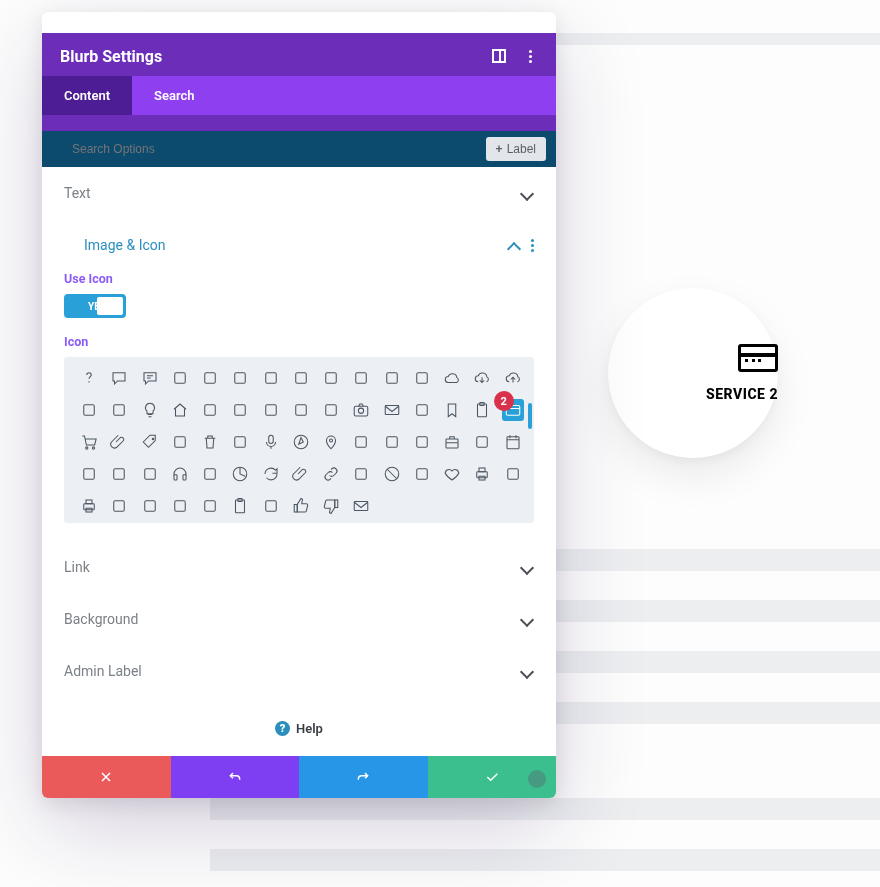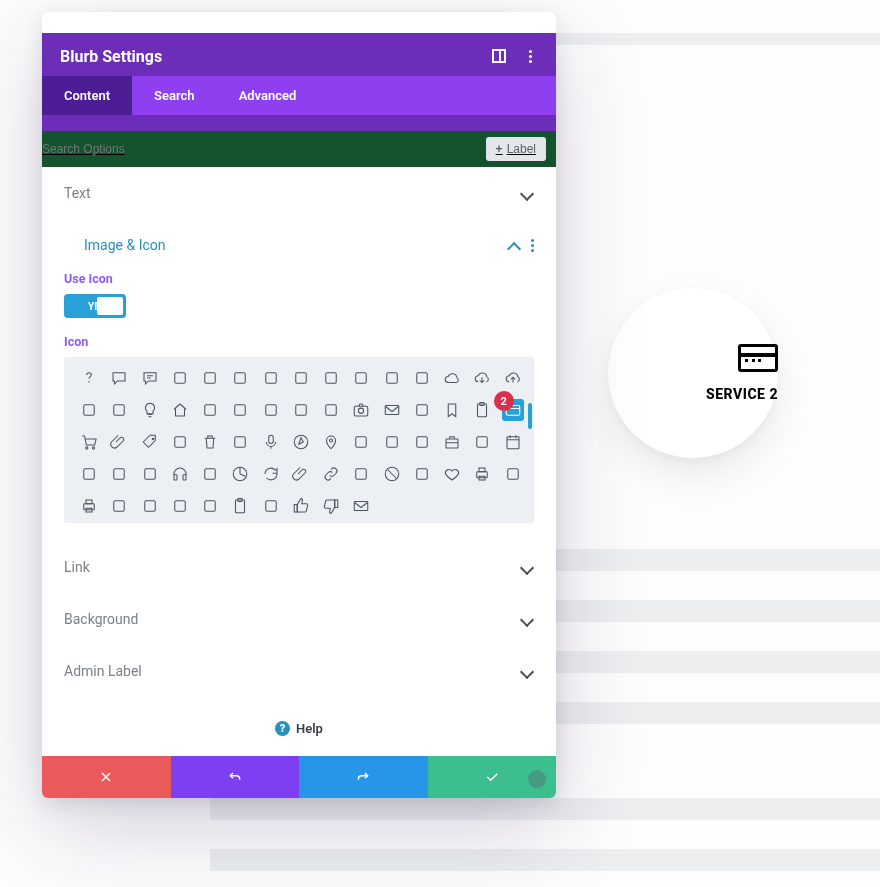--- a/index.html
+++ b/index.html
@@ -75,25 +75,24 @@
   .tab {
     padding: 12px 22px;
     color: #fff;
     font-size: 13px;
     font-weight: 600;
     cursor: pointer;
   }
   .tab.active { background:#4c1d95; }
 
   .search-bar {
-    background: #14532d;
+    background: #0c4a6e;
     display:flex; align-items:center; justify-content:space-between;
-    padding: 0 10px 0 0;
+    padding: 0 10px 0 30px;
     height: 36px;
-    text-decoration: underline;
   }
   .search-ph { color:#90979e; font-size:12px; background:transparent; border:none; outline:none; flex:1; }
   .filter-btn {
     background:#e2e6eb; border:none; color:#5a6068; font-size:12px;
     padding:5px 10px; border-radius:3px; cursor:pointer; display:flex; align-items:center; gap:4px;
   }
   .filter-btn span.plus { font-weight:700; }
 
   .content { padding: 0 0 10px; }
 
@@ -194,21 +193,20 @@
         <div class="header-icon icon-dots">
           <span></span>
             <span></span>
             <span></span>
         </div>
       </div>
     </div>
     <div class="tabs" style="margin: 10px -18px -4px;">
       <div class="tab active">Content</div>
       <div class="tab">Search</div>
-      <div class="tab">Advanced</div>
     </div>
   </div>
 
   <div class="search-bar">
     <input class="search-ph" placeholder="Search Options" style="">
     <button class="filter-btn">
       <span class="plus">+</span>
       <span>Label</span>
     </button>
   </div>

